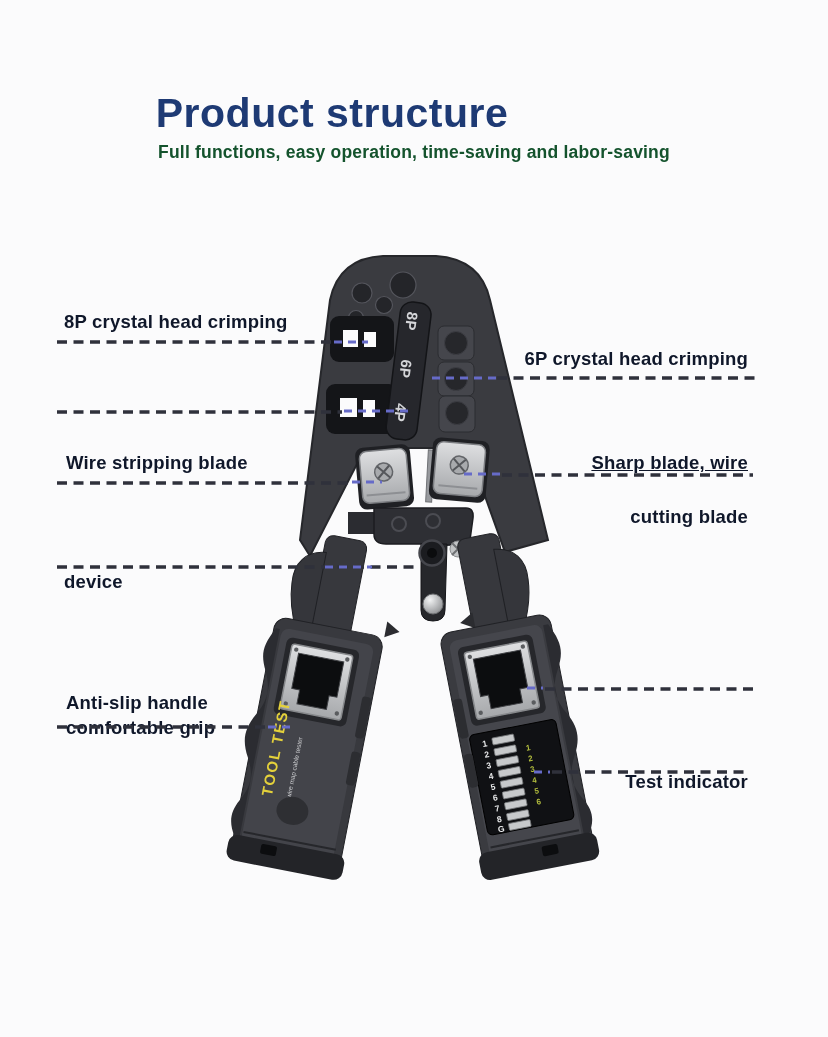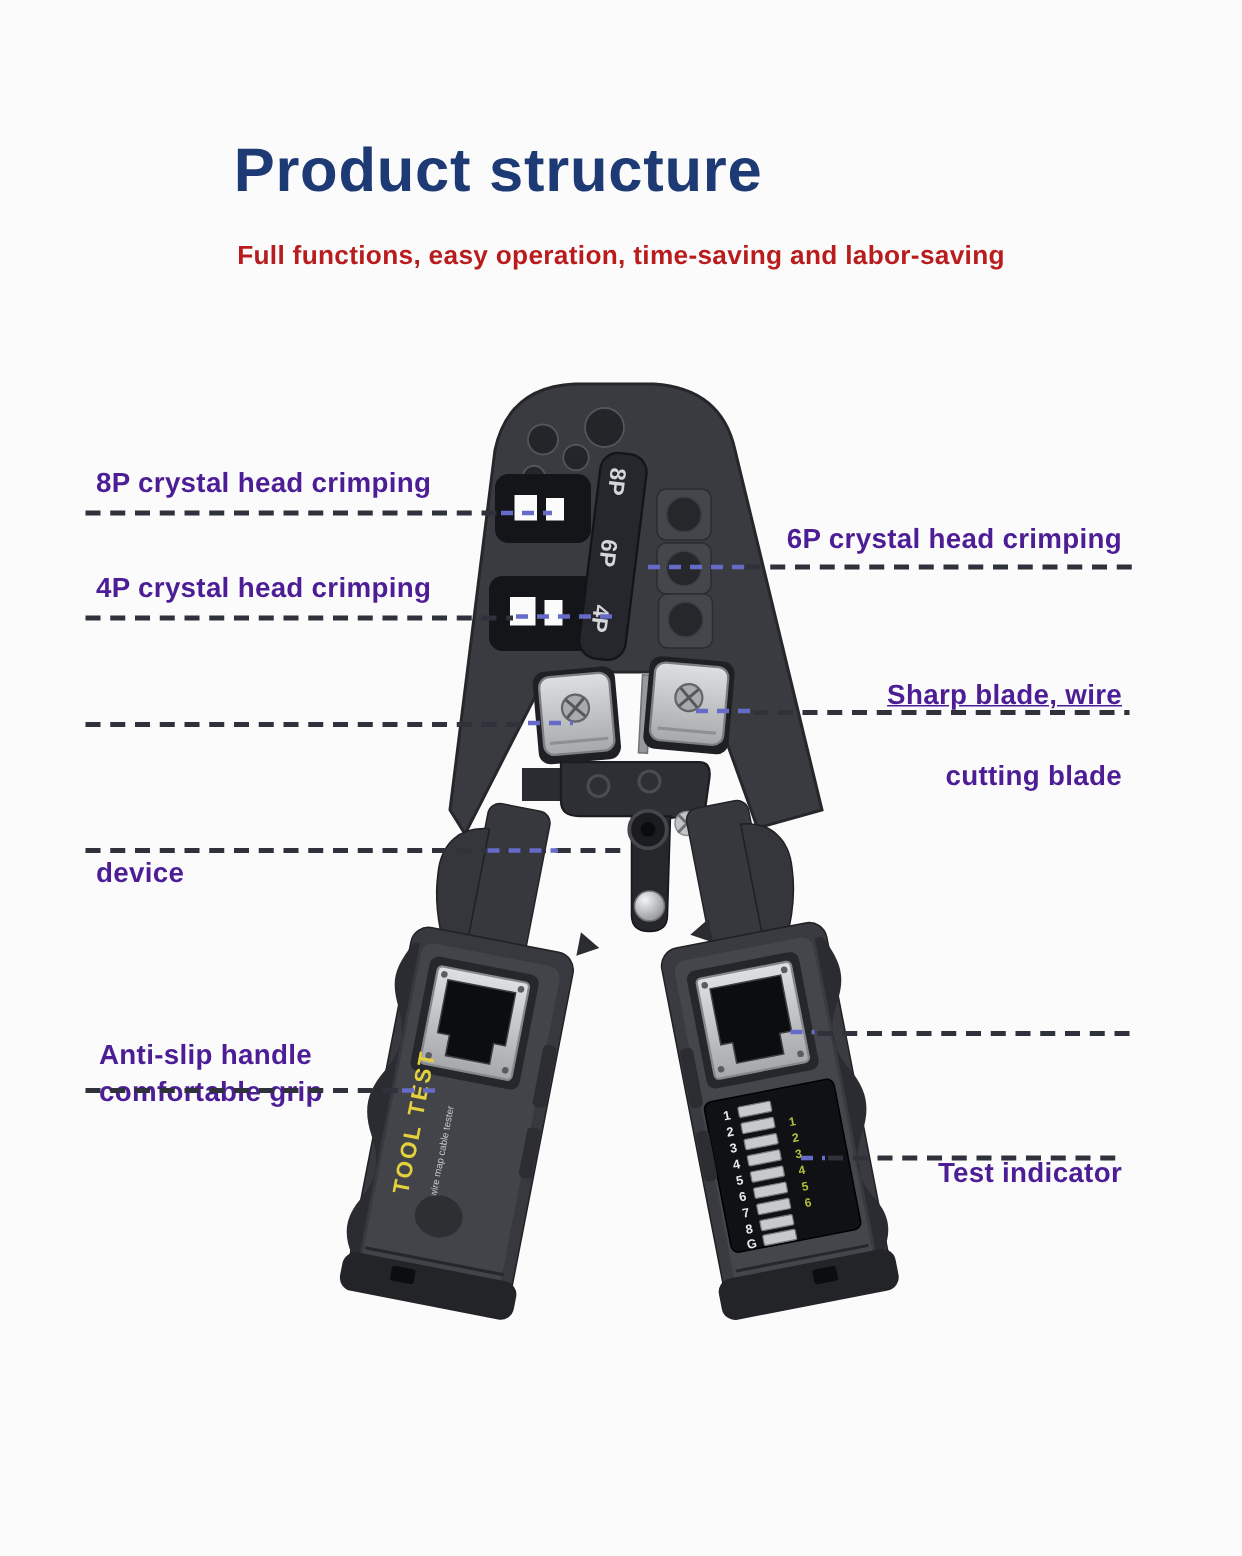--- a/index.html
+++ b/index.html
@@ -9,26 +9,26 @@
     background:#fbfbfc;
     font-family:"Liberation Sans", sans-serif;
     overflow:hidden;
   }
   .hdr{position:absolute;left:0;top:0;width:828px;text-align:center;}
   .title{
     margin:0;position:absolute;left:0;top:90px;width:664px;
     font-size:41px;font-weight:bold;color:#1e3a74;letter-spacing:0.5px;text-align:center;
   }
   .subtitle{
-    margin:0;position:absolute;left:0;top:160px;width:828px;
-    font-size:17.5px;font-weight:bold;color:#b91c1c;letter-spacing:0.2px;
+    margin:0;position:absolute;left:0;top:142px;width:828px;
+    font-size:17.5px;font-weight:bold;color:#14532d;letter-spacing:0.2px;
   }
   .lbl{
     position:absolute;
-    font-size:18.5px;font-weight:bold;color:#4c1d95;
+    font-size:18.5px;font-weight:bold;color:#0f172a;
     letter-spacing:0.2px;white-space:nowrap;
   }
   .lbl.r{text-align:right;}
   .lbl-8p{left:64px;top:311px;}
   .lbl-4p{left:64px;top:381px;}
   .lbl-wire{left:66px;top:452px;}
   .lbl-ratchet1{left:64px;top:541px;}
   .lbl-ratchet2{left:64px;top:571px;}
   .lbl-grip1{left:66px;top:692px;}
   .lbl-grip2{left:66px;top:717px;}
@@ -43,21 +43,21 @@
 <body>
 
 <div class="page">
 
   <div class="hdr">
     <h1 class="title">Product structure</h1>
     <p class="subtitle">Full functions, easy operation, time-saving and labor-saving</p>
   </div>
 
   <div class="lbl lbl-8p">8P crystal head crimping</div>
-  <div class="lbl lbl-4p">4P crystal head crimping</div>
+  <div class="lbl lbl-wire">Wire stripping blade</div>
   <div class="lbl lbl-ratchet2">device</div>
   <div class="lbl lbl-grip1">Anti-slip handle</div>
   <div class="lbl lbl-grip2">comfortable grip</div>
   <div class="lbl r lbl-6p">6P crystal head crimping</div>
   <div class="lbl r lbl-sharp1">Sharp blade, wire</div>
   <div class="lbl r lbl-sharp2">cutting blade</div>
   <div class="lbl r lbl-indicator">Test indicator</div>
 
   <svg class="scene" width="828" height="1037" viewBox="0 0 828 1037">
     <defs>

